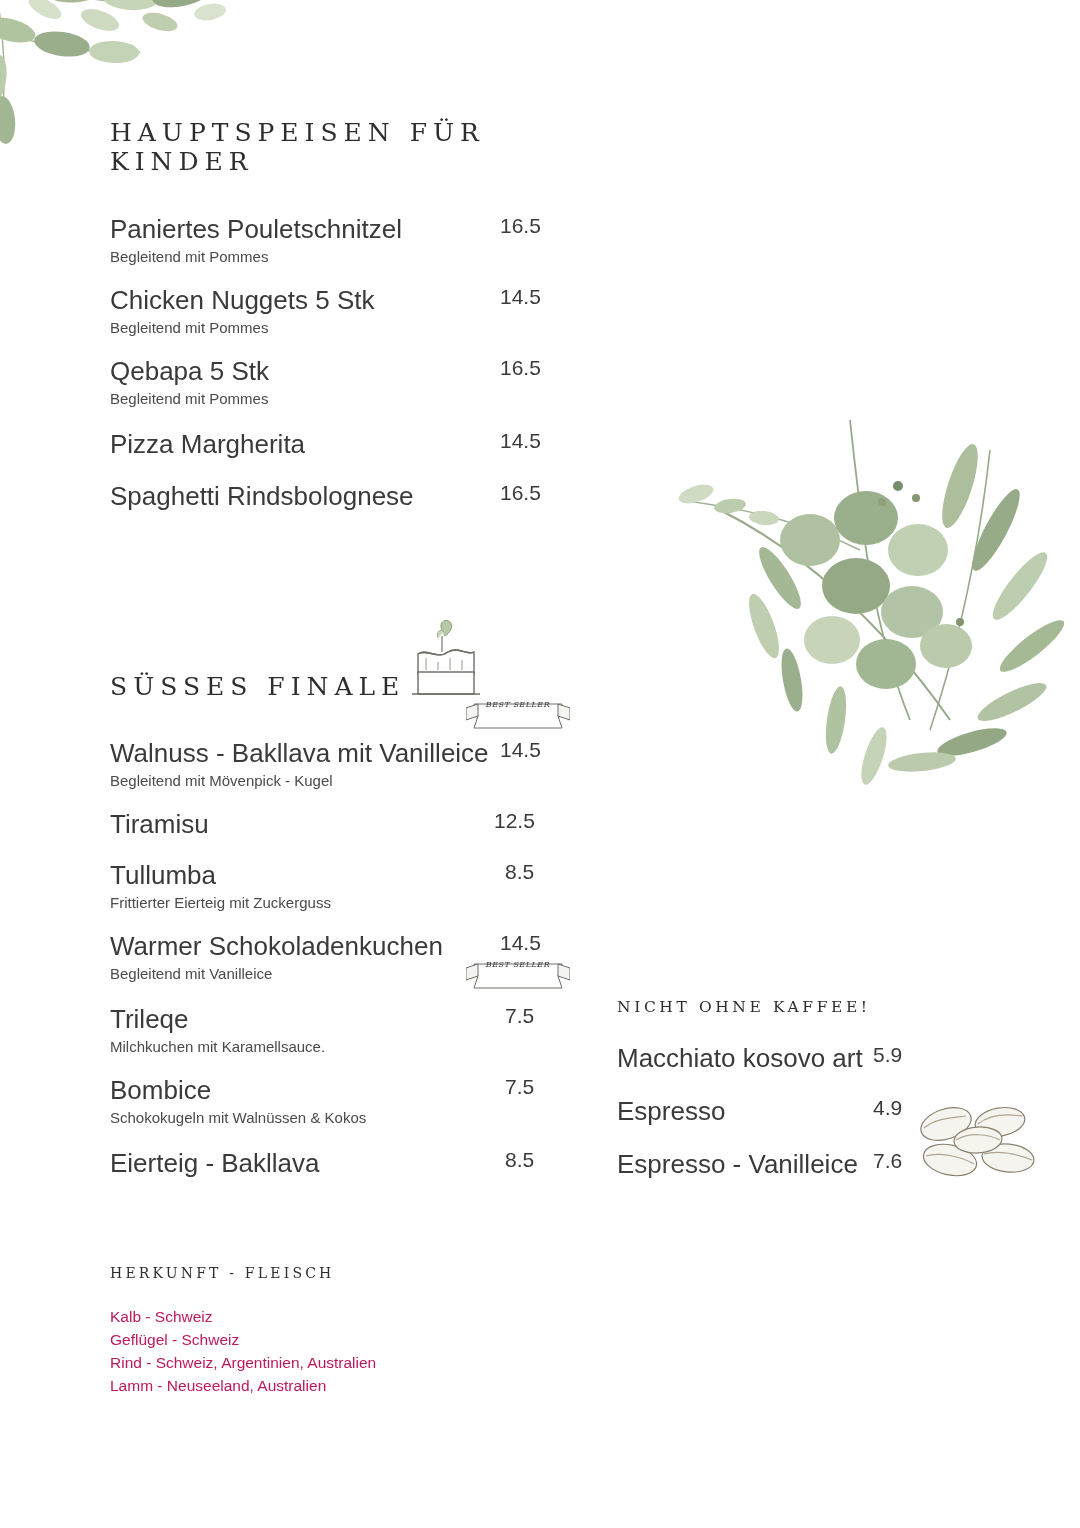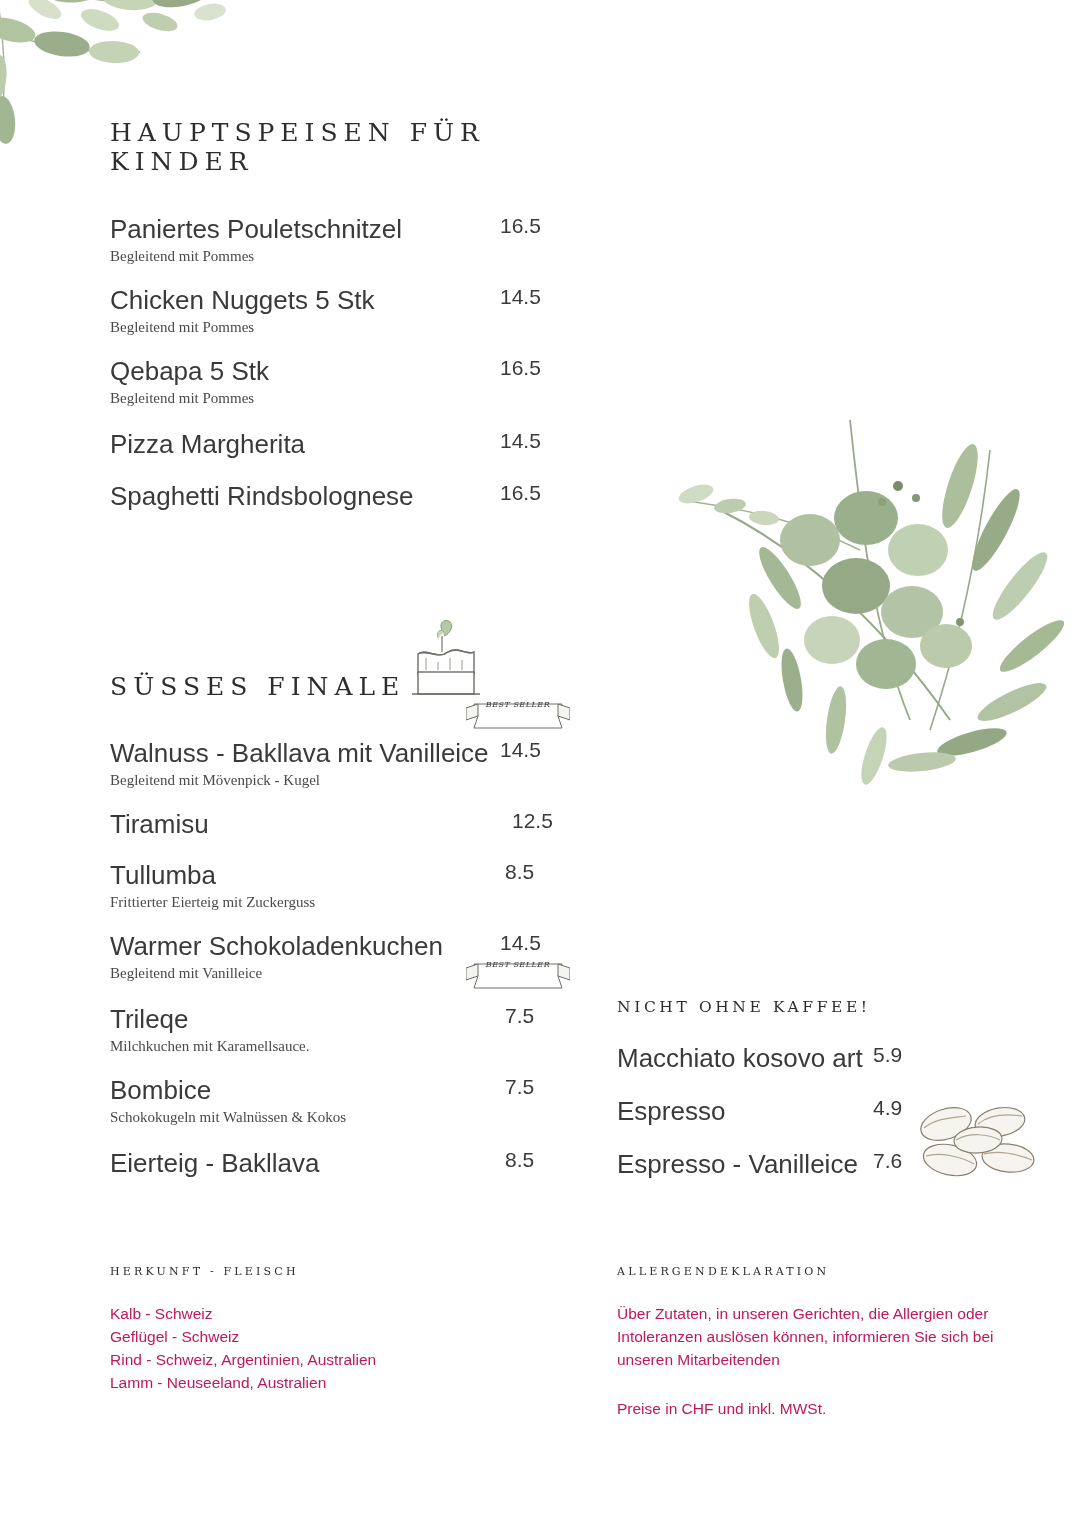--- a/index.html
+++ b/index.html
@@ -42,21 +42,21 @@
   
   .section-heading {
     font-family: "DejaVu Serif", serif;
     font-size: 25px;
     letter-spacing: 6px;
     color: #2d2d2d;
     font-weight: 400;
   }
   .small-heading {
     font-family: "DejaVu Serif", serif;
-    font-size: 11px;
+    font-size: 14px;
     letter-spacing: 3.2px;
     color: #2d2d2d;
     font-weight: 400;
   }
 
   
   .menu-block {
     position: absolute;
   }
   .menu-item {
@@ -74,21 +74,21 @@
     font-weight: 400;
   }
   .item-price {
     font-family: "Liberation Sans", sans-serif;
     font-size: 21px;
     color: #3a3a3a;
     font-weight: 400;
     position: absolute;
   }
   .item-desc {
-    font-family: Liberation Serif, serif;
+    font-family: Liberation Sans, sans-serif;
     font-size: 15px;
     color: #4a4a4a;
     margin-top: 3px;
   }
 
   
   .ribbon {
     position: absolute;
     width: 104px;
     height: 34px;
@@ -264,21 +264,21 @@
       <div class="item-row">
         <span class="item-name">Walnuss - Bakllava mit Vanilleice</span>
         <span class="item-price" style="left:390px;">14.5</span>
       </div>
       <div class="item-desc">Begleitend mit Mövenpick - Kugel</div>
     </div>
 
     <div class="menu-item" style="margin-bottom:20px">
       <div class="item-row">
         <span class="item-name">Tiramisu</span>
-        <span class="item-price" style="left:402px;">12.5</span>
+        <span class="item-price" style="left:384px;">12.5</span>
       </div>
     </div>
 
     <div class="menu-item" style="margin-bottom:20px">
       <div class="item-row">
         <span class="item-name">Tullumba</span>
         <span class="item-price" style="left:395px;">8.5</span>
       </div>
       <div class="item-desc">Frittierter Eierteig mit Zuckerguss</div>
     </div>
@@ -359,21 +359,14 @@
 
   <div class="menu-block" style="left:110px; top:1265px; width:430px;">
     <div class="small-heading">HERKUNFT - FLEISCH</div>
     <div style="height:24px"></div>
     <div class="footer-text">Kalb - Schweiz</div>
     <div class="footer-text">Geflügel - Schweiz</div>
     <div class="footer-text">Rind - Schweiz, Argentinien, Australien</div>
     <div class="footer-text">Lamm - Neuseeland, Australien</div>
   </div>
 
-  <div class="menu-block" style="left:617px; top:1265px; width:400px;">
-    <div class="small-heading">ALLERGENDEKLARATION</div>
-    <div style="height:24px"></div>
-    <div class="footer-text" style="max-width:378px;">Über Zutaten, in unseren Gerichten, die Allergien oder Intoleranzen auslösen können, informieren Sie sich bei unseren Mitarbeitenden</div>
-    <div style="height:26px"></div>
-    <div class="footer-text">Preise in CHF und inkl. MWSt.</div>
-  </div>
 
 </div>
 
 </body></html>

